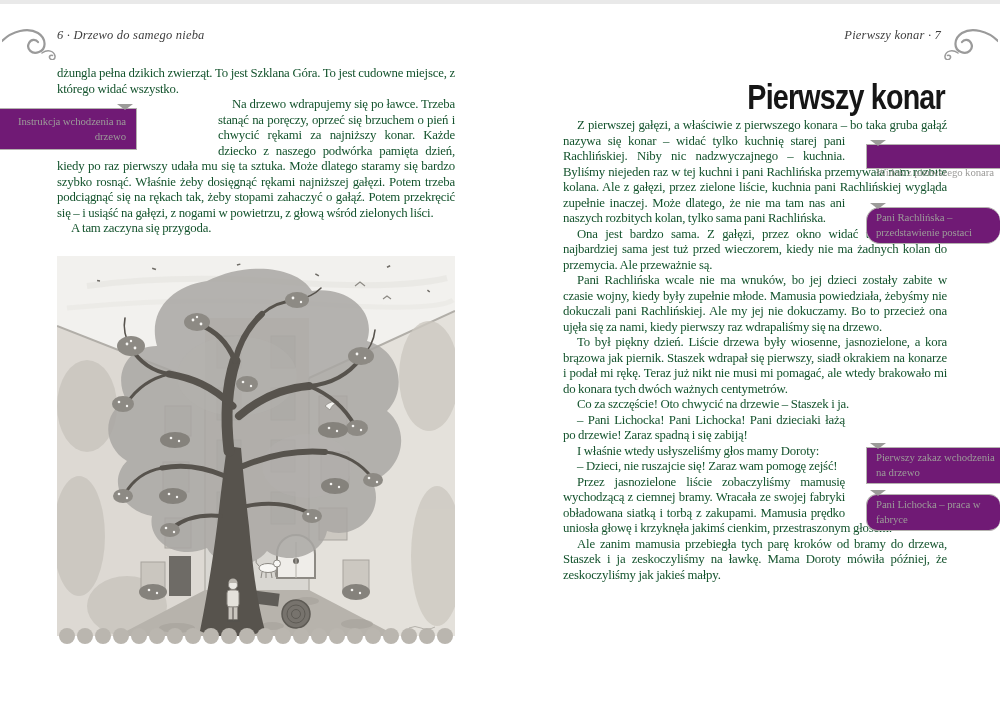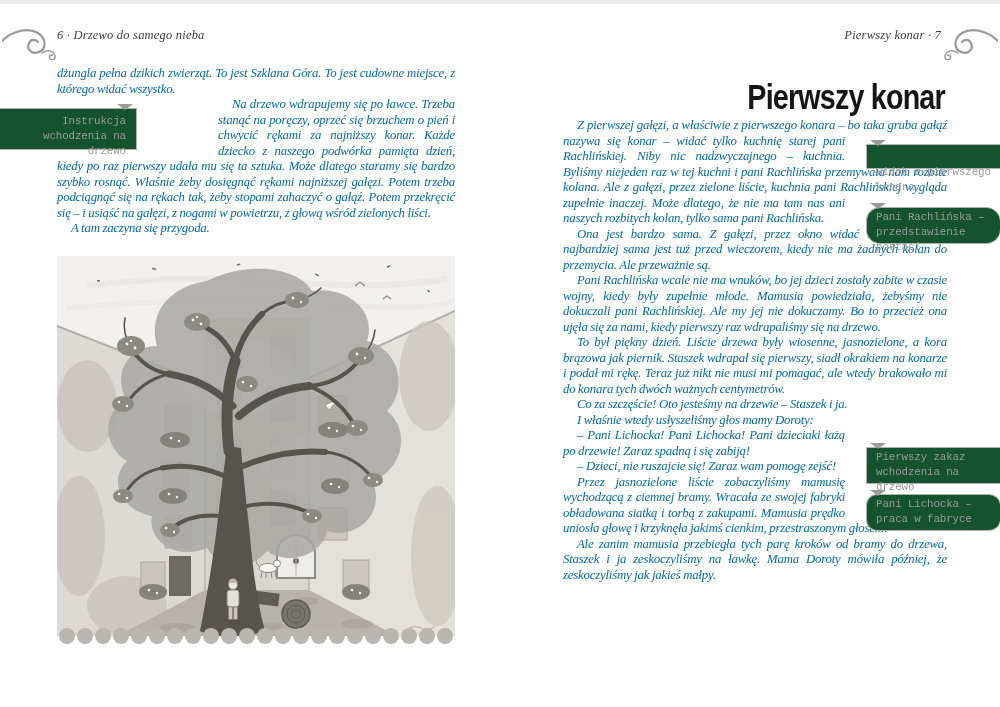--- a/index.html
+++ b/index.html
@@ -21,39 +21,39 @@
   
   .chapter-title{
     position:absolute;top:50px;right:55px;
     font-family:"Liberation Sans",sans-serif;font-weight:600;
     font-size:35px;line-height:40px;color:#161616;letter-spacing:-1px;
     transform:scaleX(.82);transform-origin:100% 0;white-space:nowrap;
   }
   
   .bodycol{
     position:absolute;font-size:12.8px;line-height:15.5px;text-align:justify;
-    letter-spacing:-.2px;word-spacing:-.3px;color:#0369a1;hyphens:auto;font-style:italic;
+    letter-spacing:-.2px;word-spacing:-.3px;color:#14532d;hyphens:auto;
   }
   .lcol{left:57px;top:62px;width:398px;}
   .rcol{left:563px;top:114px;width:384px;}
   .bodycol p{margin:0;padding:0;}
   .bodycol p.ind{text-indent:14px;}
   .bodycol p.noind{text-indent:0;}
   
   .fR{float:right;clear:right;}
   .w0{width:0;}
   .cut{width:102px;}
   .h1{height:15.5px;}
   .h2{height:31px;}
   .h3{height:47px;}
   .fL{float:left;width:161px;height:47px;}
   
   .mnote{
-    position:absolute;background:#14532d;
-    font-family:Liberation Mono, monospace;font-size:10.8px;line-height:15px;
+    position:absolute;background:#701a75;
+    font-family:Liberation Serif, serif;font-size:10.8px;line-height:15px;
     color:#9c9b99;letter-spacing:-.1px;
   }
   .mnote .dart{
     position:absolute;top:-5px;width:0;height:0;
     border-left:8px solid transparent;border-right:8px solid transparent;
     border-top:6px solid #9c9b99;
   }
   .mnote.nleft{
     left:0;width:137px;border:1.5px solid #b4b2af;border-left:none;
     text-align:right;padding:5px 10px 0 8px;
@@ -348,24 +348,24 @@
 
     <div class="bodycol rcol">
       <span class="fR h1 w0"></span>
       <span class="fR h2 cut"></span>
       <span class="fR h2 w0"></span>
       <span class="fR h2 cut"></span>
       <p class="ind">Z pierwszej gałęzi, a właściwie z pierwszego konara – bo taka gruba gałąź nazywa się konar – widać tylko kuchnię starej pani Rachlińskiej. Niby nic nadzwyczajnego – kuchnia. Byliśmy niejeden raz w tej kuchni i pani Rachlińska przemywała nam rozbite kolana. Ale z gałęzi, przez zielone liście, kuchnia pani Rachlińskiej wygląda zupełnie inaczej. Może dlatego, że nie ma tam nas ani naszych rozbitych kolan, tylko sama pani Rachlińska.</p>
       <p class="ind">Ona jest bardzo sama. Z gałęzi, przez okno widać to wyraźnie. A najbardziej sama jest tuż przed wieczorem, kiedy nie ma żadnych kolan do przemycia. Ale przeważnie są.</p>
       <p class="ind">Pani Rachlińska wcale nie ma wnuków, bo jej dzieci zostały zabite w czasie wojny, kiedy były zupełnie młode. Mamusia powiedziała, żebyśmy nie dokuczali pani Rachlińskiej. Ale my jej nie dokuczamy. Bo to przecież ona ujęła się za nami, kiedy pierwszy raz wdrapaliśmy się na drzewo.</p>
       <p class="ind">To był piękny dzień. Liście drzewa były wiosenne, jasnozielone, a kora brązowa jak piernik. Staszek wdrapał się pierwszy, siadł okrakiem na konarze i podał mi rękę. Teraz już nikt nie musi mi pomagać, ale wtedy brakowało mi do konara tych dwóch ważnych centymetrów.</p>
-      <p class="ind">Co za szczęście! Oto jesteśmy na drzewie – Staszek i ja.</p>
+      <p class="ind">Co za szczęście! Oto chwycić na drzewie – Staszek i ja.</p>
       <span class="fR h2 cut"></span>
+      <p class="ind">– Pani Lichocka! Pani Lichocka! Pani dzieciaki łażą po drzewie! Zaraz spadną i się zabiją!</p>
       <p class="ind">I właśnie wtedy usłyszeliśmy głos mamy Doroty:</p>
-      <p class="ind">– Pani Lichocka! Pani Lichocka! Pani dzieciaki łażą po drzewie! Zaraz spadną i się zabiją!</p>
       <span class="fR h3 cut"></span>
       <p class="ind">– Dzieci, nie ruszajcie się! Zaraz wam pomogę zejść!</p>
       <p class="ind">Przez jasnozielone liście zobaczyliśmy mamusię wychodzącą z ciemnej bramy. Wracała ze swojej fabryki obładowana siatką i torbą z zakupami. Mamusia prędko uniosła głowę i krzyknęła jakimś cienkim, przestraszonym głosem:</p>
       <p class="ind">Ale zanim mamusia przebiegła tych parę kroków od bramy do drzewa, Staszek i ja zeskoczyliśmy na ławkę. Mama Doroty mówiła później, że zeskoczyliśmy jak jakieś małpy.</p>
     </div>
 
     <div class="mnote nright note-r1">
       <span class="dart"></span>
       <span>Widok z pierwszego konara</span>
     </div>

